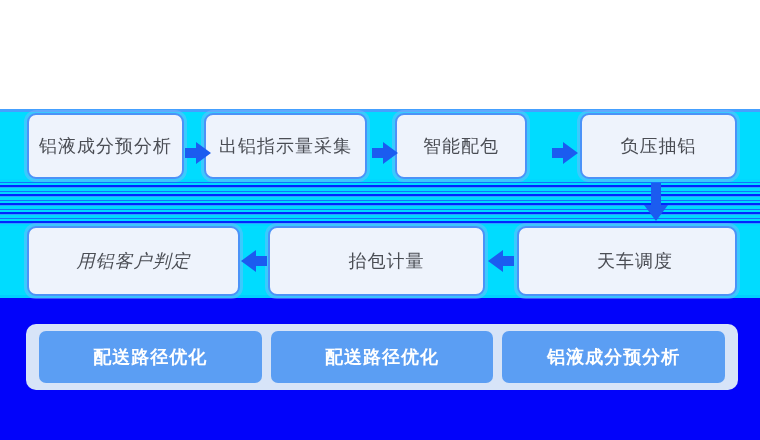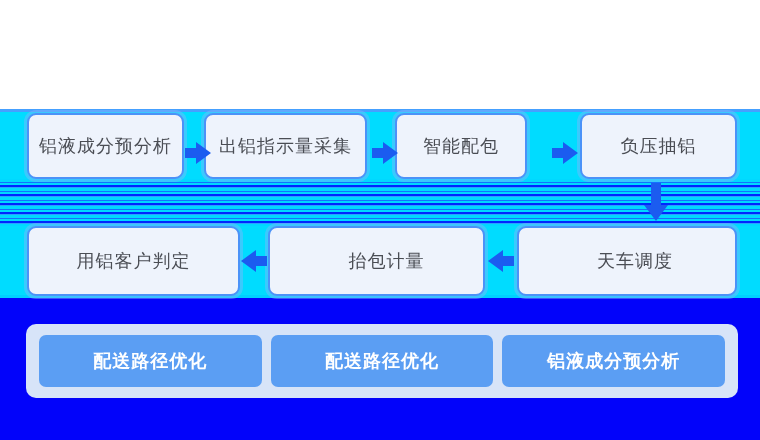--- a/index.html
+++ b/index.html
@@ -50,36 +50,36 @@
     font-weight: 500;
     color: #4a4d54;
     letter-spacing: 1px;
   }
   .row1 { top: 77px; height: 66px; }
   .row2 { top: 190px; height: 70px; }
   .r1-b1 { left: 27px;  width: 157px; }
   .r1-b2 { left: 204px; width: 163px; }
   .r1-b3 { left: 395px; width: 132px; }
   .r1-b4 { left: 580px; width: 157px; }
-  .r2-a1 { left: 27px;  width: 213px; }
+  .r2-a1 { left: 27px;  width: 213px; font-style: italic; }
   .r2-a2 { left: 268px; width: 217px; padding-left: 20px; }
   .r2-a3 { left: 517px; width: 220px; padding-left: 16px; }
   
   .arrow { position: absolute; line-height: 0; }
   .ar1 { left: 185px; top: 105px; }
   .ar2 { left: 372px; top: 105px; }
   .ar3 { left: 552px; top: 105px; }
   .al1 { left: 241px; top: 213px; }
   .al2 { left: 488px; top: 213px; }
   .adown { left: 644px; top: 147px; }
   
   .tray {
     position: absolute;
     left: 26px; top: 288px;
-    width: 712px; height: 74px;
+    width: 712px; height: 66px;
     box-sizing: border-box;
     background: #d7e4f8;
     border-radius: 10px;
     display: flex;
     align-items: center;
     justify-content: space-between;
     gap: 9px;
     padding: 0 13px;
   }
   .tray-btn {

